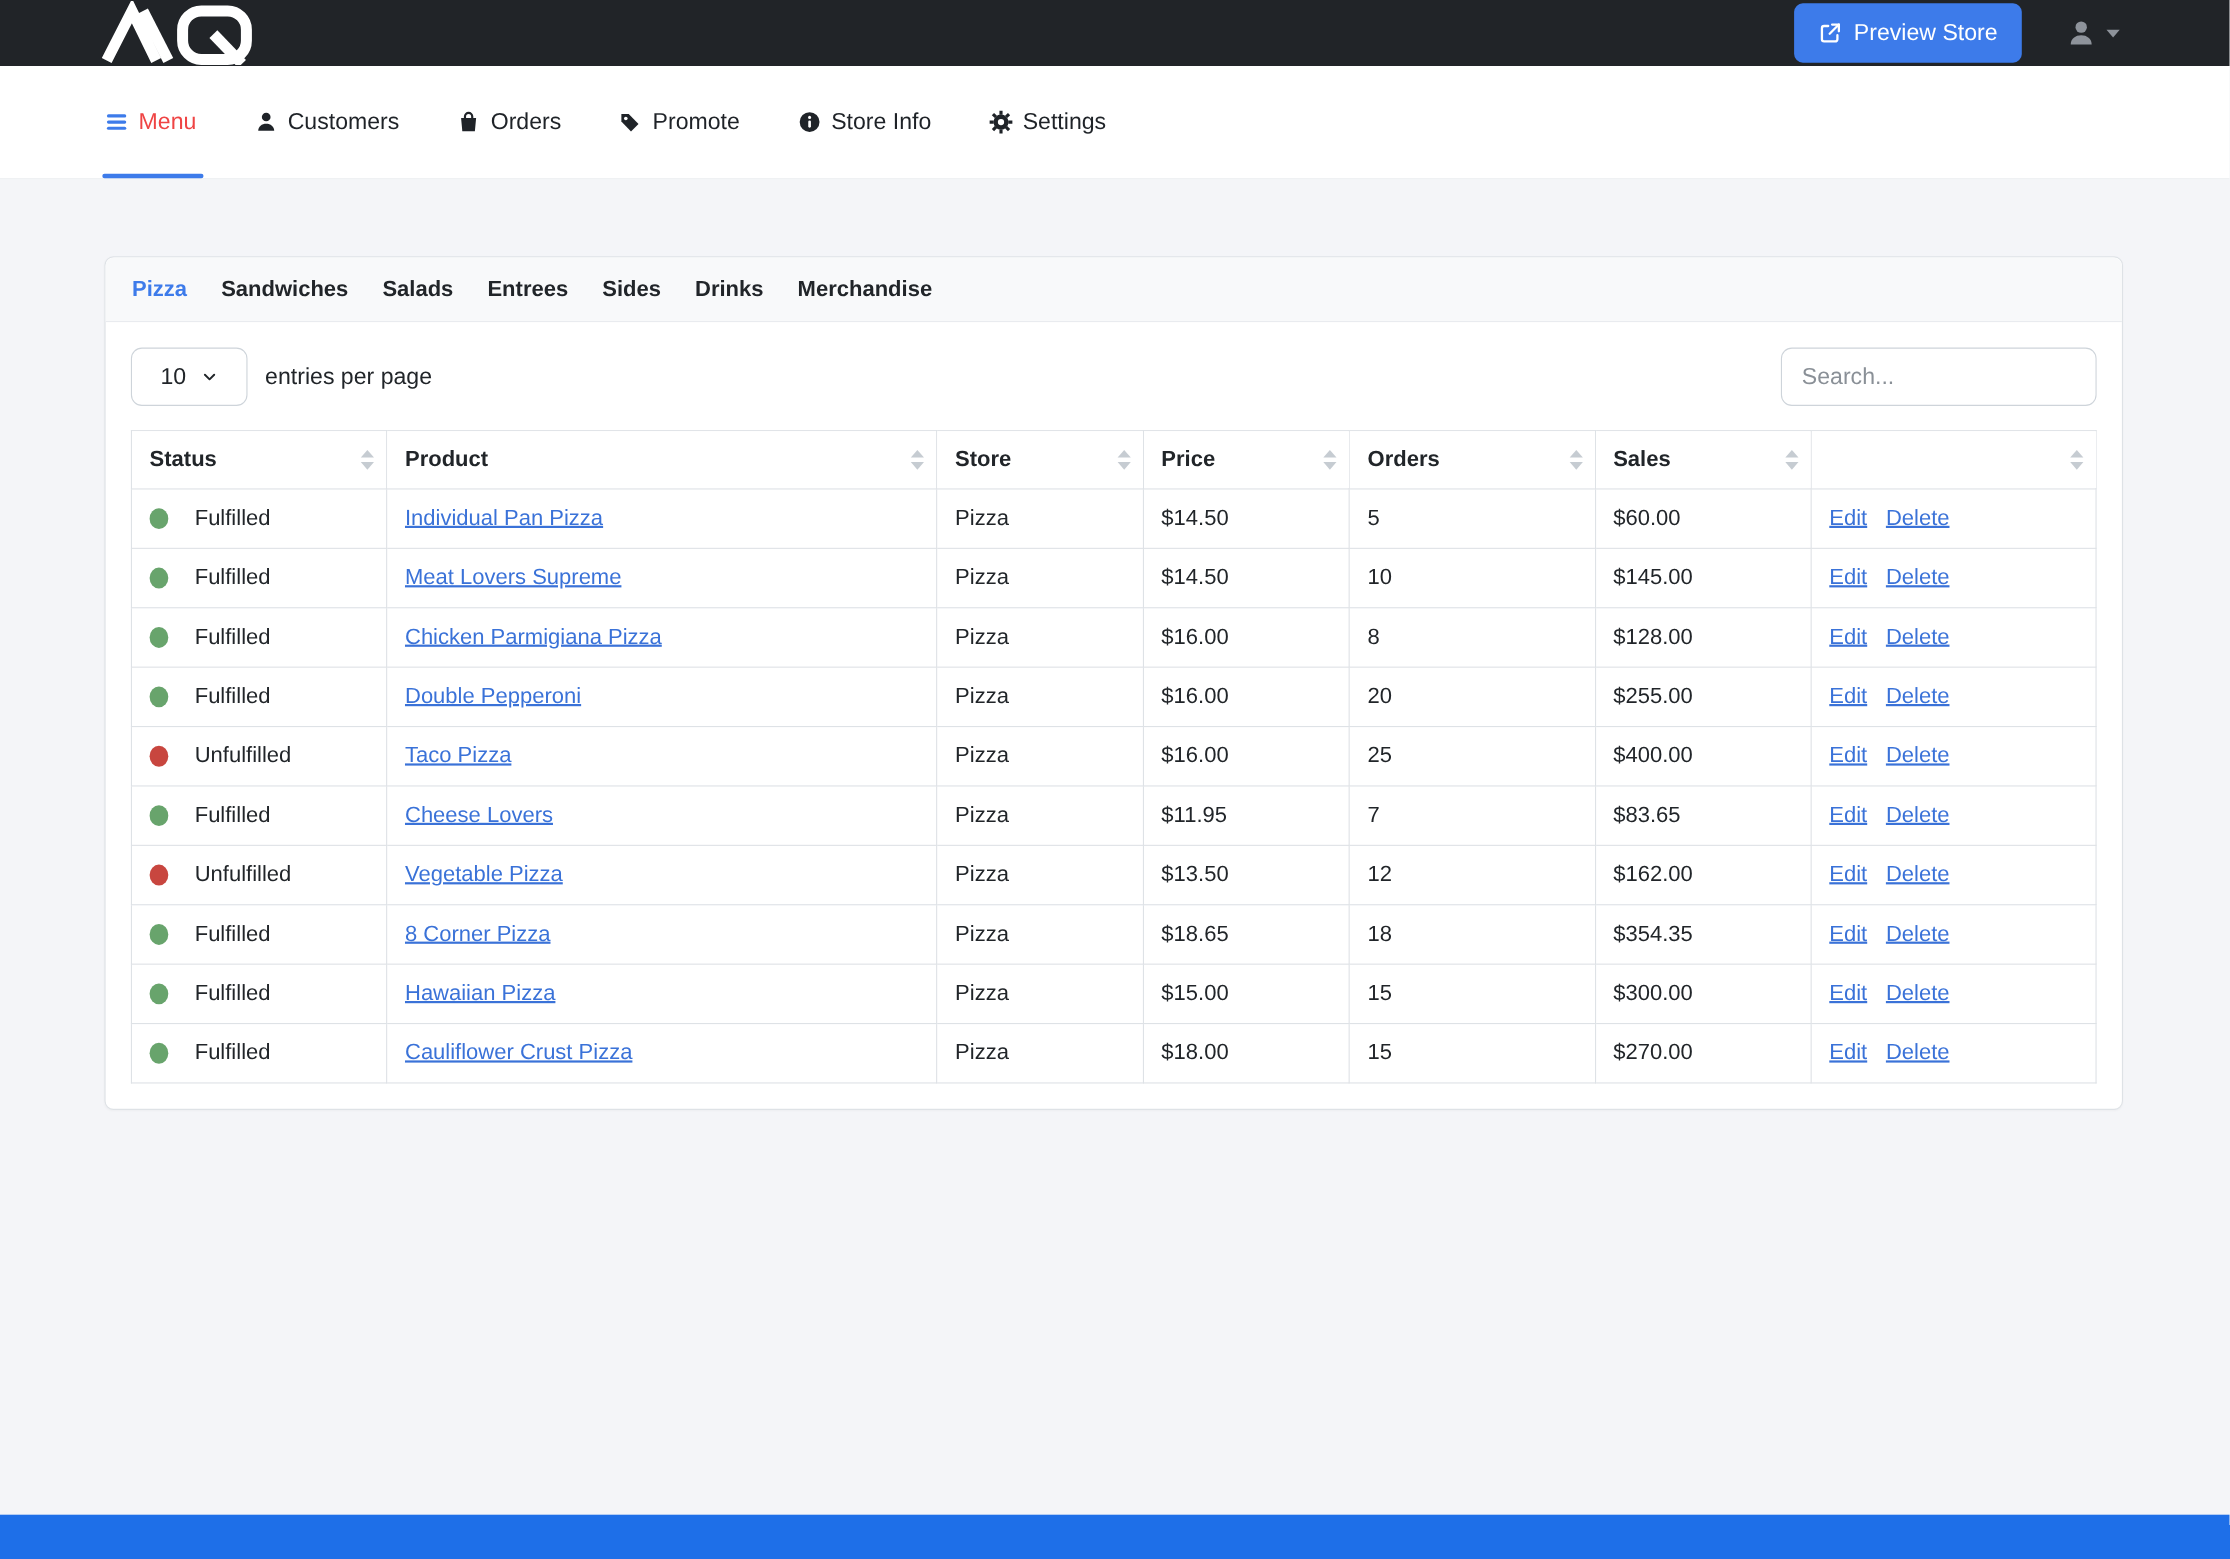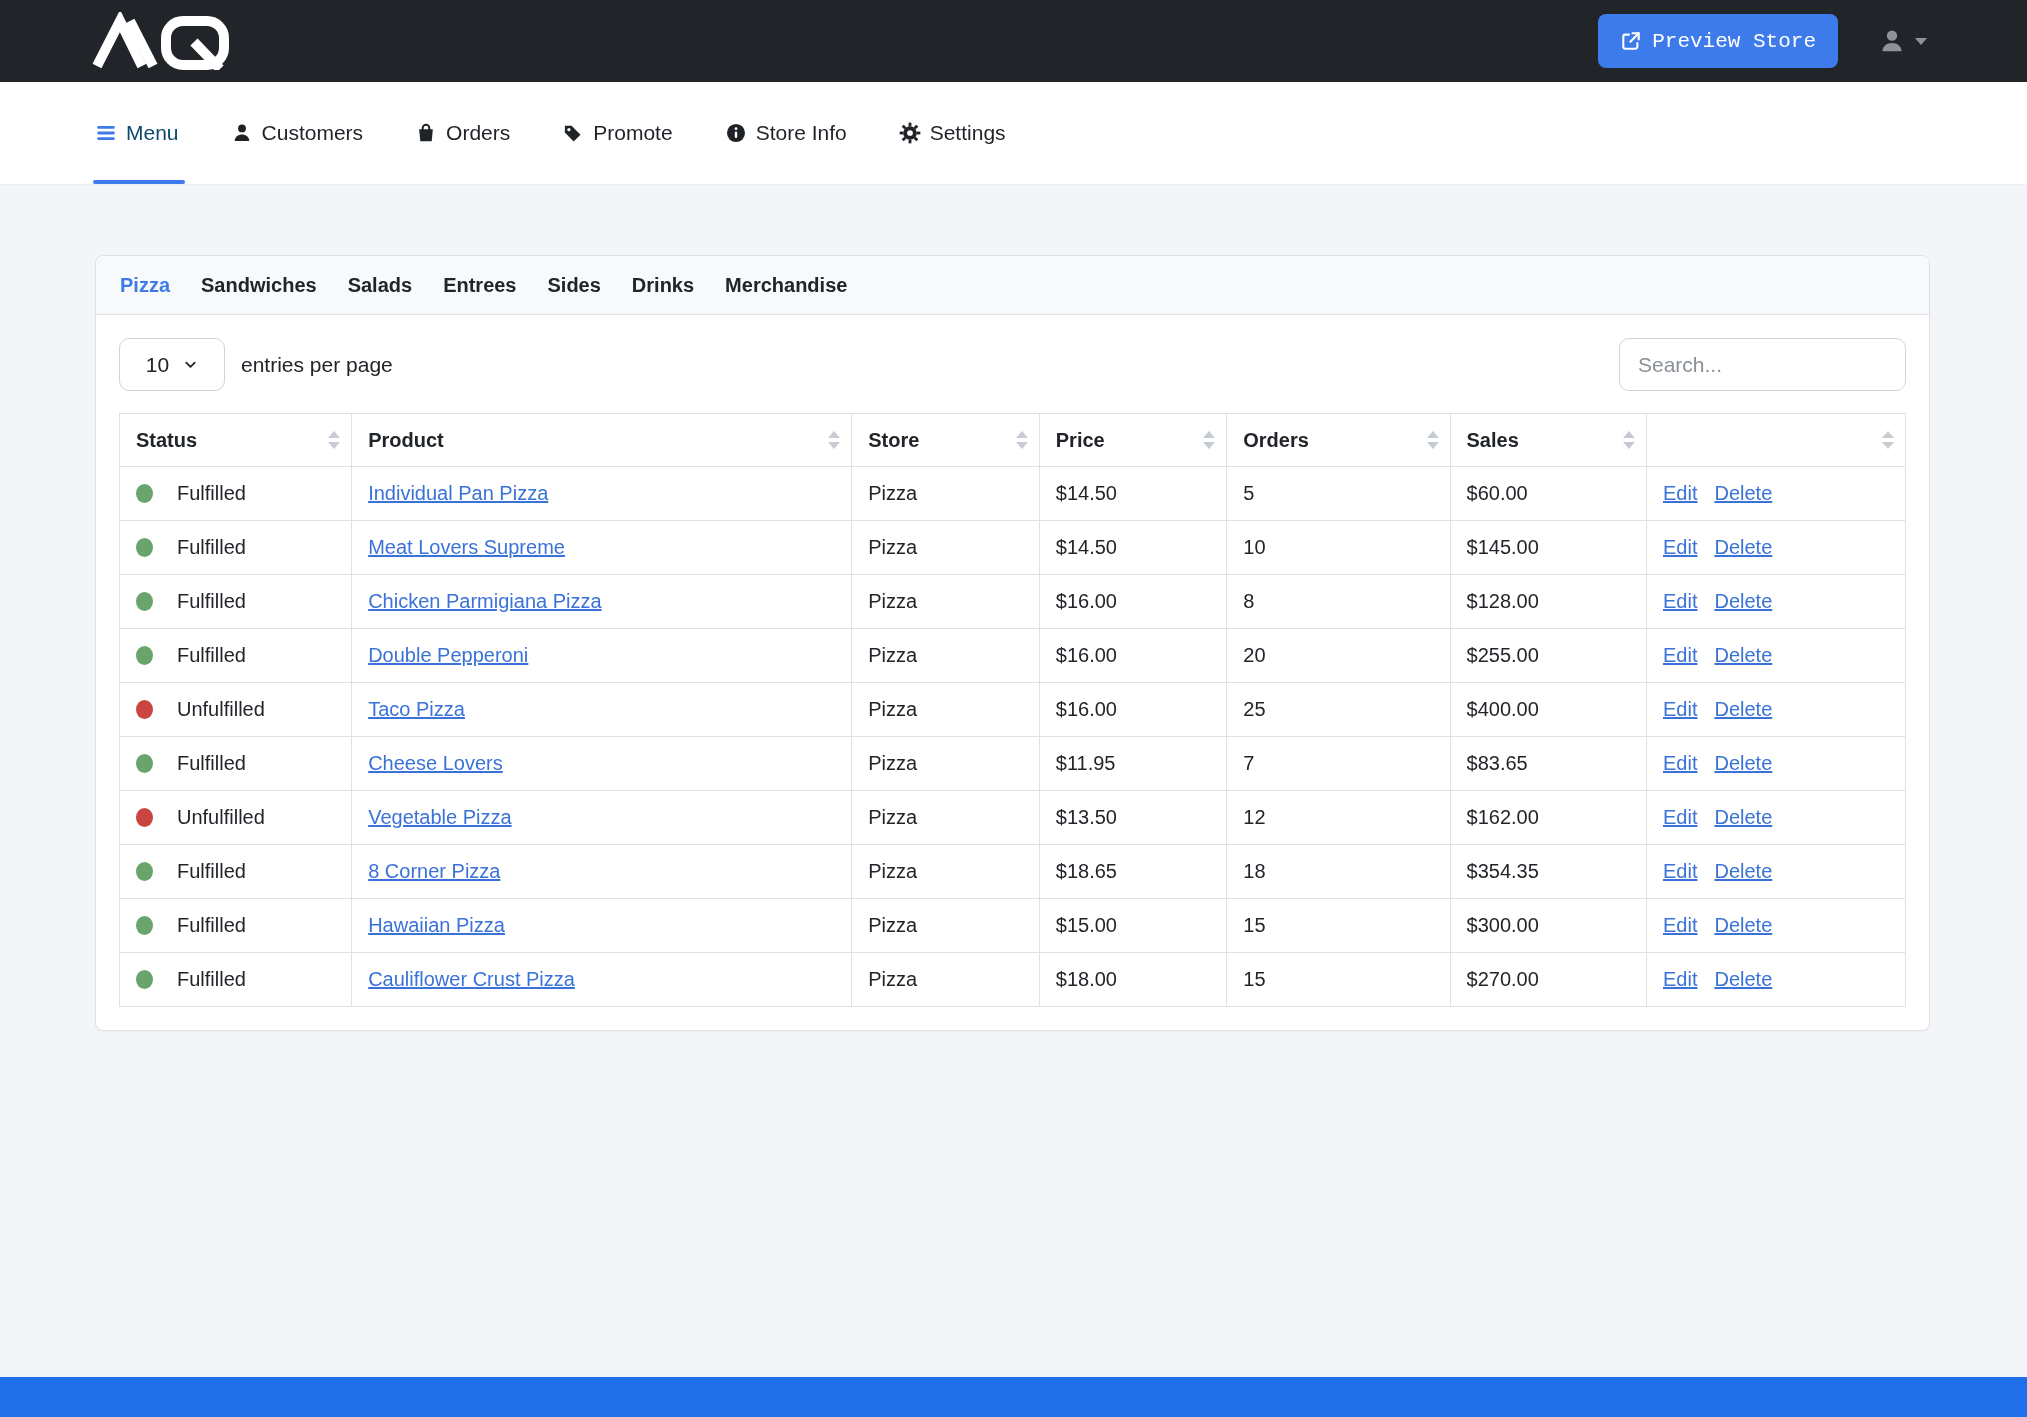--- a/index.html
+++ b/index.html
@@ -3,44 +3,43 @@
 <meta charset="utf-8">
 <style>
   * { margin:0; padding:0; box-sizing:border-box; }
   html,body { width:2027px; height:1417px; overflow:hidden; }
   body {
     font-family:"Liberation Sans","DejaVu Sans",sans-serif;
     background:#f4f5f8; color:#212529; position:relative;
   }
   
   .top-header {
-    height:82px; background:#212428; display:flex; align-items:center;
+    height:60px; background:#212428; display:flex; align-items:center;
     padding:0 100px 0 90px;
-    font-family:Liberation Mono, monospace;
   }
   .logo { display:flex; align-items:center; cursor:pointer; }
   .header-spacer { flex:1; }
   .preview-btn {
     display:flex; align-items:center; gap:10px; background:#3d7bea; color:#fff;
     border:none; border-radius:8px; height:54px; padding:0 22px;
     font-family:inherit; font-size:21px; font-weight:500; cursor:pointer;
   }
   .user-menu { display:flex; align-items:center; gap:9px; margin-left:40px; cursor:pointer; }
   .caret-down { width:0; height:0; border-left:6px solid transparent; border-right:6px solid transparent; border-top:7px solid #8e939b; }
   
   .primary-nav {
     height:103px; background:#fff; display:flex; align-items:stretch;
     padding:0 0 0 95px; border-bottom:1px solid #eceef1;
   }
   .nav-item {
     display:flex; align-items:center; gap:9px; font-size:21px; color:#1f2328;
     margin-right:52px; position:relative; cursor:pointer; white-space:nowrap;
   }
   .nav-item .nav-ic { display:flex; align-items:center; }
-  .nav-item.active { color:#0c4a6e; }
+  .nav-item.active { color:#ef4444; }
   .nav-item.active::after {
     content:""; position:absolute; left:-2px; right:-6px; bottom:0; height:4px;
     background:#3d7bea; border-radius:3px;
   }
   
   .main-area { padding:70px 97px 0 95px; }
   .card {
     background:#fff; border:1px solid #dee2e6; border-radius:8px;
     box-shadow:0 1px 2px rgba(0,0,0,.03);
   }

